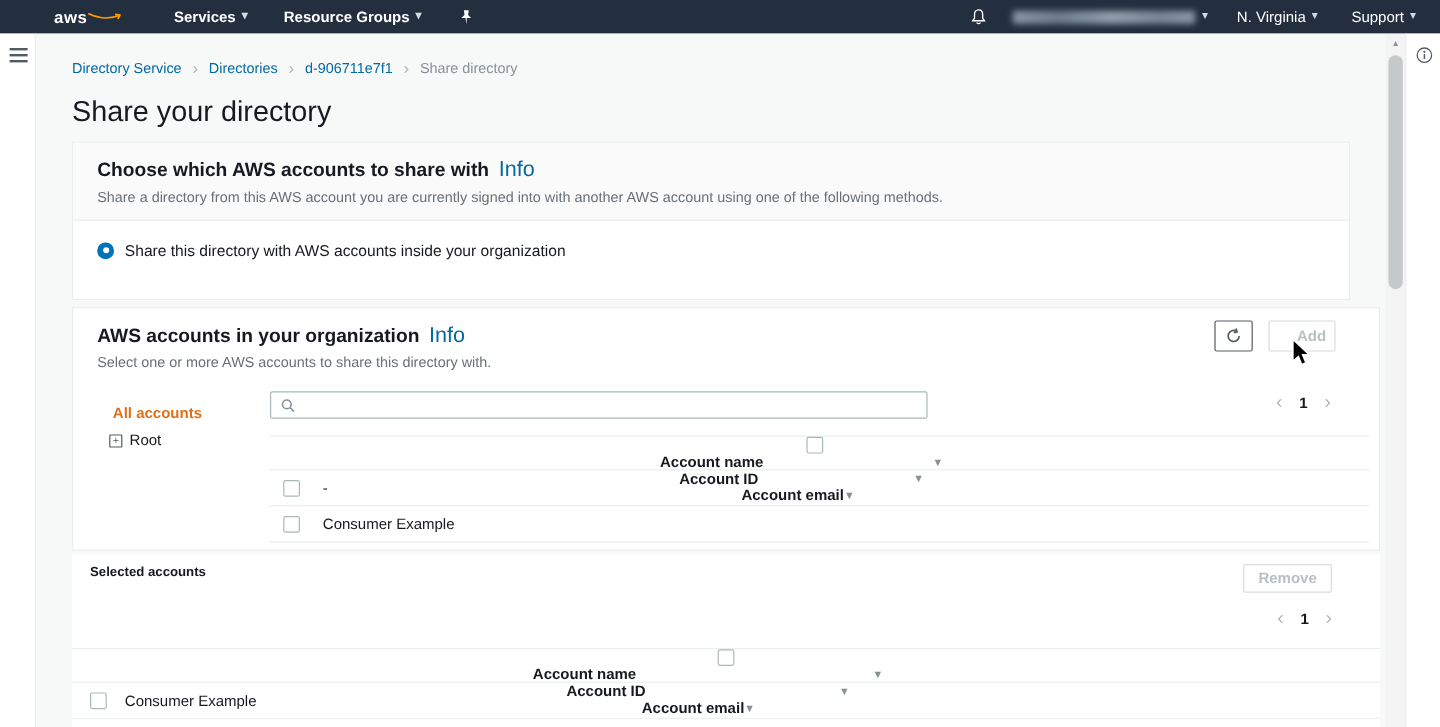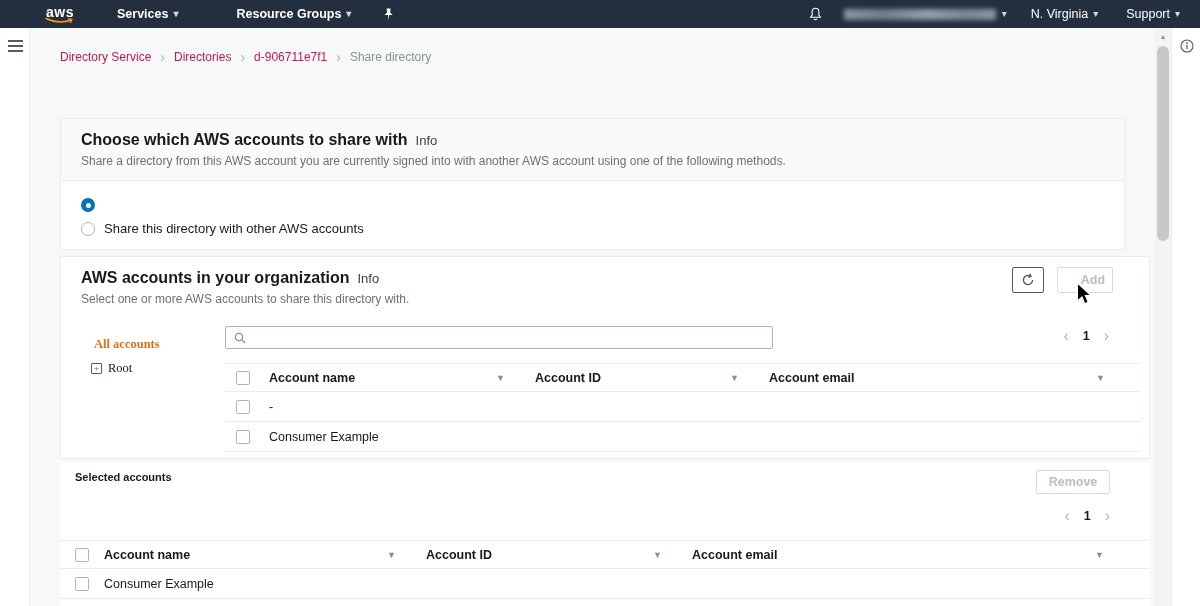--- a/index.html
+++ b/index.html
@@ -11,27 +11,27 @@
     overflow: hidden;
     color: #16191f;
     cursor: default;
   }
   
   .topnav {
     position:absolute; top:0; left:0; width:1200px; height:28px;
     background:#232f3e; display:flex; align-items:center;
     color:#fff; font-size:12.5px;
   }
-  .aws-logo { margin-left:45px; display:flex; flex-direction:column; align-items:center; line-height:1; }
+  .aws-logo { margin-left:45px; display:flex; flex-direction:row; align-items:center; line-height:1; }
   .aws-logo .aws-text { font-weight:700; font-size:14px; letter-spacing:.5px; }
   .aws-logo svg { margin-top:-2px; }
   .nav-item { display:flex; align-items:center; gap:5px; font-weight:700; }
   .nav-item.light { font-weight:400; }
   .nav-services { margin-left:42px; }
-  .nav-rg { margin-left:58px; }
+  .nav-rg { margin-left:30px; }
   .nav-pin { margin-left:32px; display:flex; align-items:center; }
   .nav-spacer { flex:1; }
   .nav-bell { display:flex; align-items:center; margin-right:22px; }
   .nav-user { display:flex; align-items:center; gap:6px; margin-right:24px; }
   .redacted {
     width:152px; height:11px; border-radius:2px;
     background:linear-gradient(90deg,#8b97a5,#6f7d8c 25%,#93a0ad 55%,#7a8795 80%,#8b97a5);
     filter:blur(2.5px);
   }
   .caret { color:#d5dbdb; font-size:10px; line-height:1; }
@@ -61,30 +61,30 @@
   .sb-thumb { position:absolute; left:2px; top:18px; width:12px; height:195px;
     background:#c6c9ca; border-radius:7px; }
 
   
   .content {
     position:absolute; left:30px; top:28px; width:1125px; height:578px;
     background:#f7f8f8;
   }
   .breadcrumb { position:absolute; left:30px; top:22px; font-size:12px;
     display:flex; align-items:center; gap:9px; }
-  .breadcrumb a { color:#be185d; text-decoration:none; }
+  .breadcrumb a { color:#0369a1; text-decoration:none; }
   .breadcrumb .sep { color:#aab7b8; font-size:14px; line-height:1; }
   .breadcrumb .current { color:#879196; }
   .page-title { position:absolute; left:30px; top:52px; font-size:24px; font-weight:400; color:#16191f; }
 
   .card { position:absolute; left:30px; background:#fff; border:1px solid #eaeded; }
   .card-header { background:#fafafa; border-bottom:1px solid #eaeded; padding:12px 20px 12px 20px; }
   .card-title-line { display:flex; align-items:baseline; gap:8px; }
   .card-title { font-size:16px; font-weight:700; color:#16191f; }
-  .info-link { font-size:13px; color:#404040; text-decoration:none; }
+  .info-link { font-size:18px; color:#0369a1; text-decoration:none; }
   .card-desc { margin-top:5px; font-size:12px; color:#687078; }
 
   
   .card1 { top:90px; width:1065px; height:132px; }
   .card1 .card-body { padding:17px 20px; }
   .radio-row { display:flex; align-items:center; gap:9px; margin-bottom:9px; font-size:13px; }
   .radio { width:14px; height:14px; border-radius:50%; flex:0 0 auto; position:relative; }
   .radio.on { background:#0073bb; }
   .radio.on::after { content:""; position:absolute; left:4.5px; top:4.5px; width:5px; height:5px;
     background:#fff; border-radius:50%; }
@@ -94,42 +94,42 @@
   .card2 { top:228px; width:1090px; height:203px; }
   .c2-head { position:absolute; left:0; top:0; right:0; height:48px; padding:12px 20px 0 20px; }
   .c2-buttons { position:absolute; right:36px; top:10px; display:flex; gap:13px; }
   .btn { font-size:12.5px; font-weight:700; border-radius:2px; background:#fff;
     display:flex; align-items:center; justify-content:center; font-family:inherit; }
   .btn-refresh { width:32px; height:26px; border:1px solid #545b64; }
   .btn-disabled { border:1px solid #d8dcdc; color:#b7c0c1; }
   .btn-add { width:56px; height:26px;padding-left:16px; }
   .btn-remove { width:74px; height:24px; }
 
-  .tree { position:absolute; left:33px; top:80px; font-size:12.5px;font-family:Liberation Serif, serif; }
+  .tree { position:absolute; left:33px; top:80px; font-size:12.5px; }
   .tree-all { color:#dd7018; font-weight:700; }
   .tree-root { margin-top:9px; margin-left:-3px; display:flex; align-items:center; gap:6px; color:#16191f; }
   .expander { width:11px; height:11px; border:1px solid #545b64; border-radius:1px;
     font-size:9px; line-height:9px; text-align:center; color:#545b64; }
 
   .filter-wrap { position:absolute; left:164px; top:69px; width:548px; height:23px;
     border:1px solid #aab7b8; border-radius:2px; background:#fff;
     display:flex; align-items:center; padding:0 8px; gap:7px; }
   .filter-wrap input { border:none; outline:none; flex:1; font-size:12.5px;
     font-style:italic; color:#16191f; background:transparent; font-family:inherit; }
   .filter-wrap input::placeholder { color:#879196; }
 
   .pg { position:absolute; display:flex; align-items:center; gap:14px; font-size:13px; }
   .pg-1 { right:40px; top:71px; }
   .pg .chev { color:#aab7b8; font-size:16px; line-height:1; }
   .pg .num { font-weight:700; color:#16191f; font-size:12.5px; }
 
   .tbl { position:absolute; font-size:12.5px; border-bottom:1px solid #eaeded; background:#fff; }
   .t1 { left:164px; top:106px; width:916px; }
   .tr { display:flex; align-items:center; height:30px; border-top:1px solid #eaeded; background:#fff; }
-  .tr.head { height:28px; font-weight:700; color:#16191f; }
+  .tr.head { height:28px; font-weight:700; color:#16191f;flex-direction:column; }
   .cell { display:flex; align-items:center; }
   .hcell { justify-content:space-between; }
   .t1 .col-cb { width:44px; padding-left:11px; }
   .t1 .col-name { width:266px; padding-right:30px; }
   .t1 .col-id { width:234px; padding-right:30px; }
   .t1 .col-email { flex:1; padding-right:36px; }
   .sort { color:#879196; font-size:9px; }
   .cb { width:14px; height:14px; border:1px solid #aab7b8; border-radius:2px; background:#fff; }
 
   
@@ -202,36 +202,34 @@
   <div class="breadcrumb">
     <a href="#">Directory Service</a>
     <span class="sep">›</span>
     <a href="#">Directories</a>
     <span class="sep">›</span>
     <a href="#">d-906711e7f1</a>
     <span class="sep">›</span>
     <span class="current">Share directory</span>
   </div>
 
+  <h1 class="page-title">Share your directory</h1>
 
   <div class="card card1">
     <div class="card-header">
       <div class="card-title-line">
         <span class="card-title">Choose which AWS accounts to share with</span>
         <a href="#" class="info-link">Info</a>
       </div>
       <div class="card-desc">Share a directory from this AWS account you are currently signed into with another AWS account using one of the following methods.</div>
     </div>
     <div class="card-body">
       <div class="radio-row">
         <span class="radio on"></span>
-      </div>
-      <div class="radio-row">
-        <span class="radio off"></span>
-        <span>Share this directory with other AWS accounts</span>
+        <span>Share this directory with AWS accounts inside your organization</span>
       </div>
     </div>
   </div>
 
   <div class="card card2">
     <div class="c2-head">
       <div class="card-title-line">
         <span class="card-title">AWS accounts in your organization</span>
         <a href="#" class="info-link">Info</a>
       </div>

